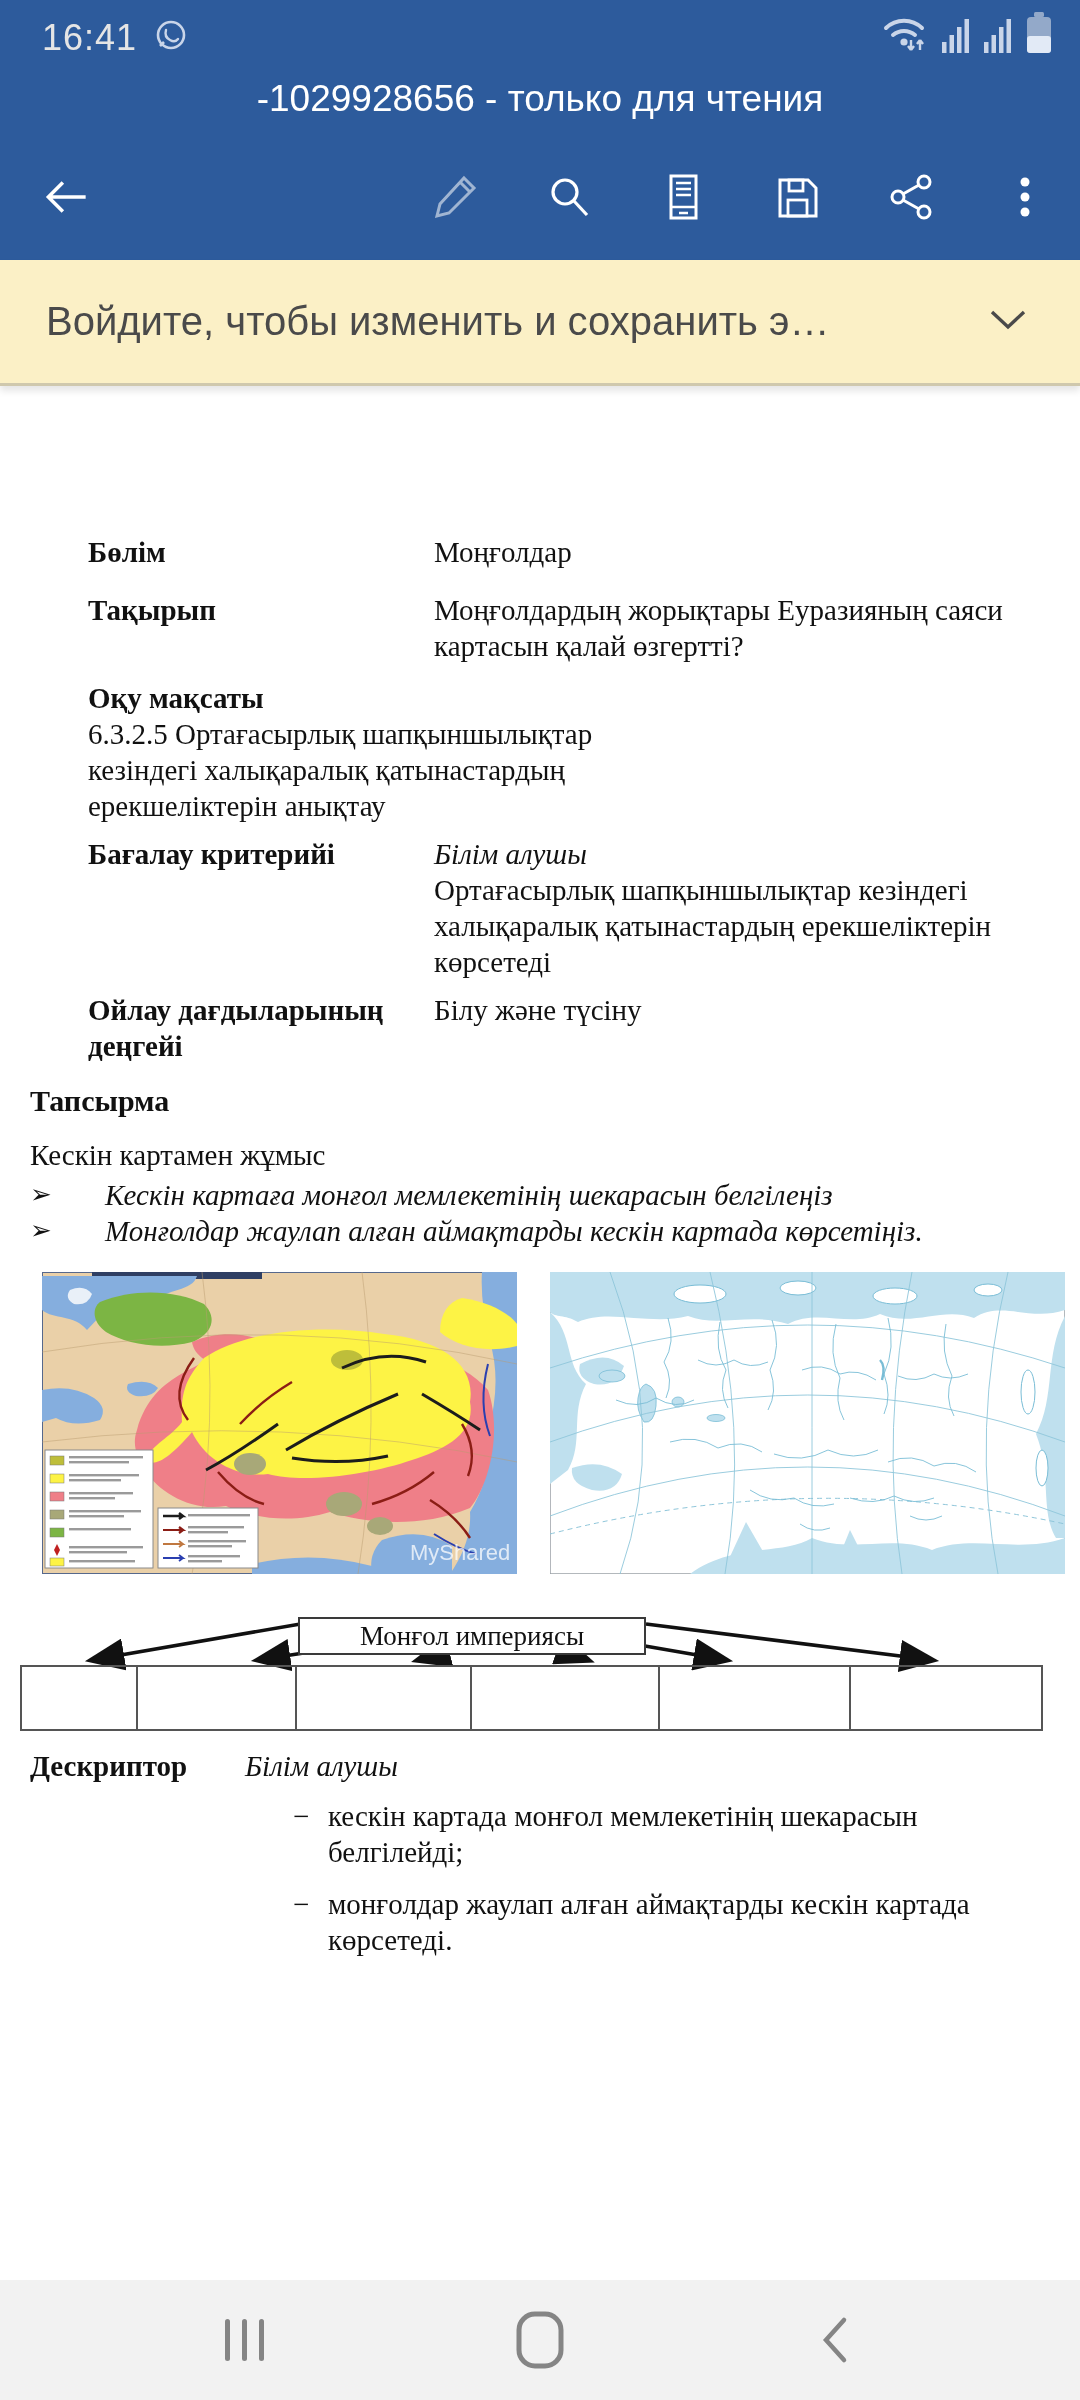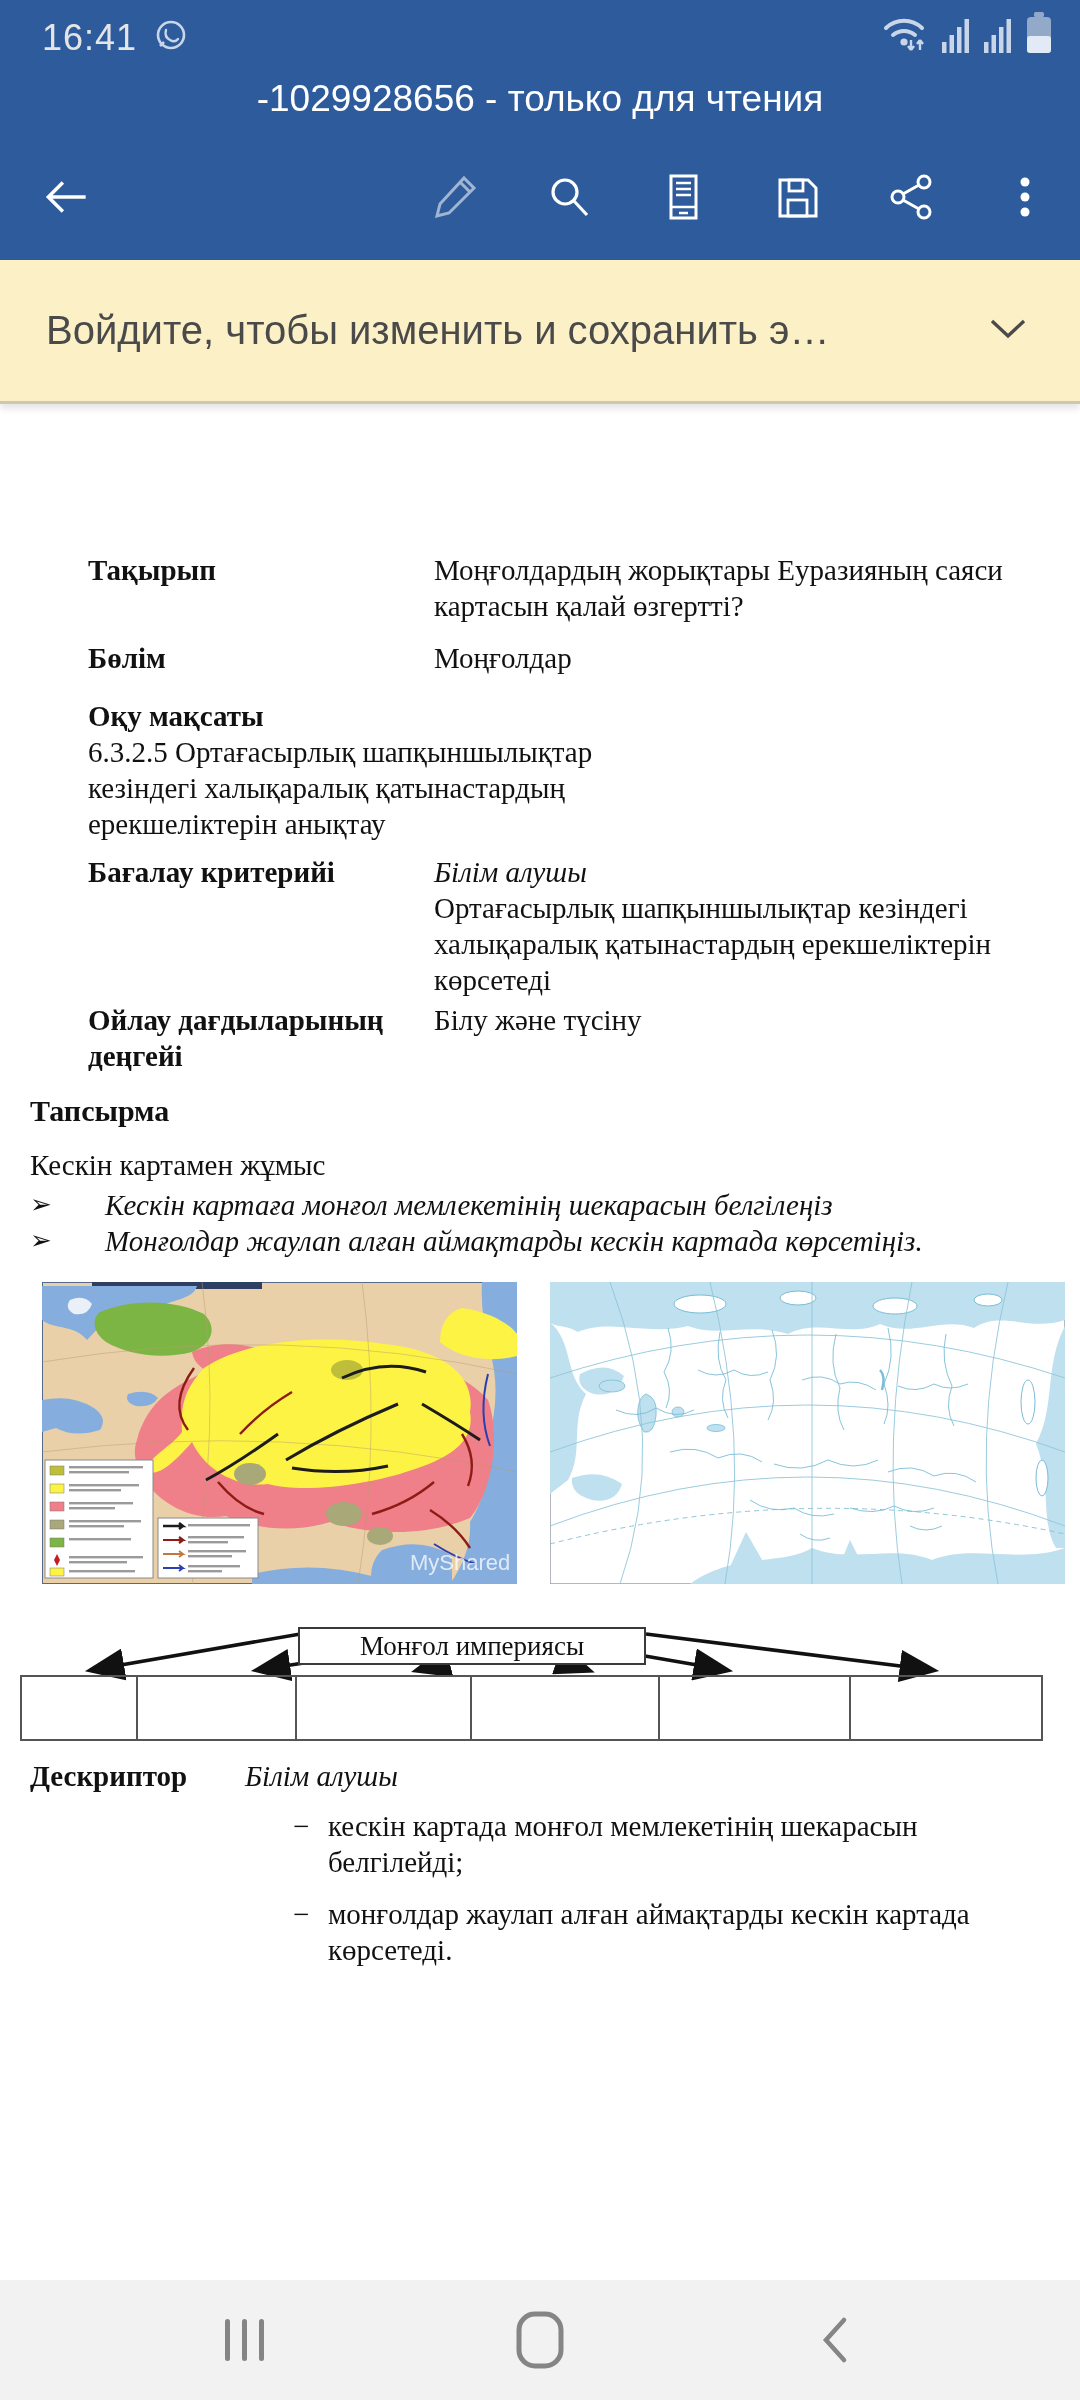--- a/index.html
+++ b/index.html
@@ -15,35 +15,35 @@
 
   .title-bar{height:70px;background:#2d5b9c;display:flex;align-items:center;justify-content:center;}
   .doc-title{color:#ffffff;font-size:37px;font-weight:400;}
 
   .toolbar{height:126px;background:#2d5b9c;display:flex;align-items:center;
            justify-content:space-between;padding:0 24px 0 36px;box-sizing:border-box;}
   .tb-right{display:flex;align-items:center;gap:52px;}
   .tb-btn{width:62px;height:62px;display:flex;align-items:center;justify-content:center;}
 
   
-  .banner{height:144px;background:#fbf0c6;display:flex;align-items:center;
+  .banner{height:126px;background:#fbf0c6;display:flex;align-items:center;
           justify-content:space-between;padding:0 52px 0 46px;box-sizing:border-box;
           border-bottom:3px solid #cfc8ad;box-shadow:0 5px 7px rgba(0,0,0,.10);z-index:2;}
   .banner-text{color:#4a4a4a;font-size:40px;white-space:nowrap;overflow:hidden;}
 
   
   .doc{flex:1;background:#ffffff;color:#111;font-family:"Liberation Serif",serif;
        font-size:29px;line-height:36px;position:relative;z-index:1;}
   .spec{padding:148px 60px 0 88px;}
   .spec-row{display:flex;}
   .spec-label{width:346px;font-weight:bold;flex:none;}
   .spec-value{width:600px;}
   .it{font-style:italic;}
   .mb22{margin-bottom:22px;} .mb16{margin-bottom:16px;} .mb20{margin-bottom:12px;flex-direction:column;}
-  .mb0{margin-bottom:4px;} .mb10{margin-bottom:10px;}
+  .mb0{margin-bottom:12px;} .mb10{margin-bottom:10px;}
 
   .task{padding:10px 40px 0 30px;line-height:34px;}
   .task-heading{font-weight:bold;font-size:30px;margin-bottom:20px;}
   .task-sub{margin-bottom:6px;}
   .task-bullet{display:flex;font-style:italic;margin-bottom:2px;}
   .bullet-glyph{width:75px;flex:none;font-style:normal;font-size:26px;}
 
   .maps{display:flex;gap:33px;padding:22px 15px 0 42px;}
   .map-frame{flex:none;}
 
@@ -181,27 +181,27 @@
     <span>
       <svg width="40" height="24" viewBox="0 0 40 24">
         <polyline points="4,4 20,19 36,4" fill="none" stroke="#4a4a4a" stroke-width="3.4"></polyline>
       </svg>
     </span>
   </div>
 
   <div class="doc">
 
     <div class="spec">
+      <div class="spec-row mb22">
+        <div class="spec-label">Бөлім</div>
+        <div class="spec-value">Моңғолдар</div>
+      </div>
       <div class="spec-row mb16">
         <div class="spec-label">Тақырып</div>
         <div class="spec-value">Моңғолдардың жорықтары Еуразияның саяси картасын қалай өзгертті?</div>
-      </div>
-      <div class="spec-row mb22">
-        <div class="spec-label">Бөлім</div>
-        <div class="spec-value">Моңғолдар</div>
       </div>
       <div class="spec-row mb20">
         <div class="spec-label">Оқу мақсаты</div>
         <div class="spec-value">6.3.2.5 Ортағасырлық шапқыншылықтар кезіндегі халықаралық қатынастардың ерекшеліктерін анықтау</div>
       </div>
       <div class="spec-row mb0">
         <div class="spec-label">Бағалау критерийі</div>
         <div class="spec-value">
           <div class="it">Білім алушы</div>
           <div>Ортағасырлық шапқыншылықтар кезіндегі халықаралық қатынастардың ерекшеліктерін көрсетеді</div>

